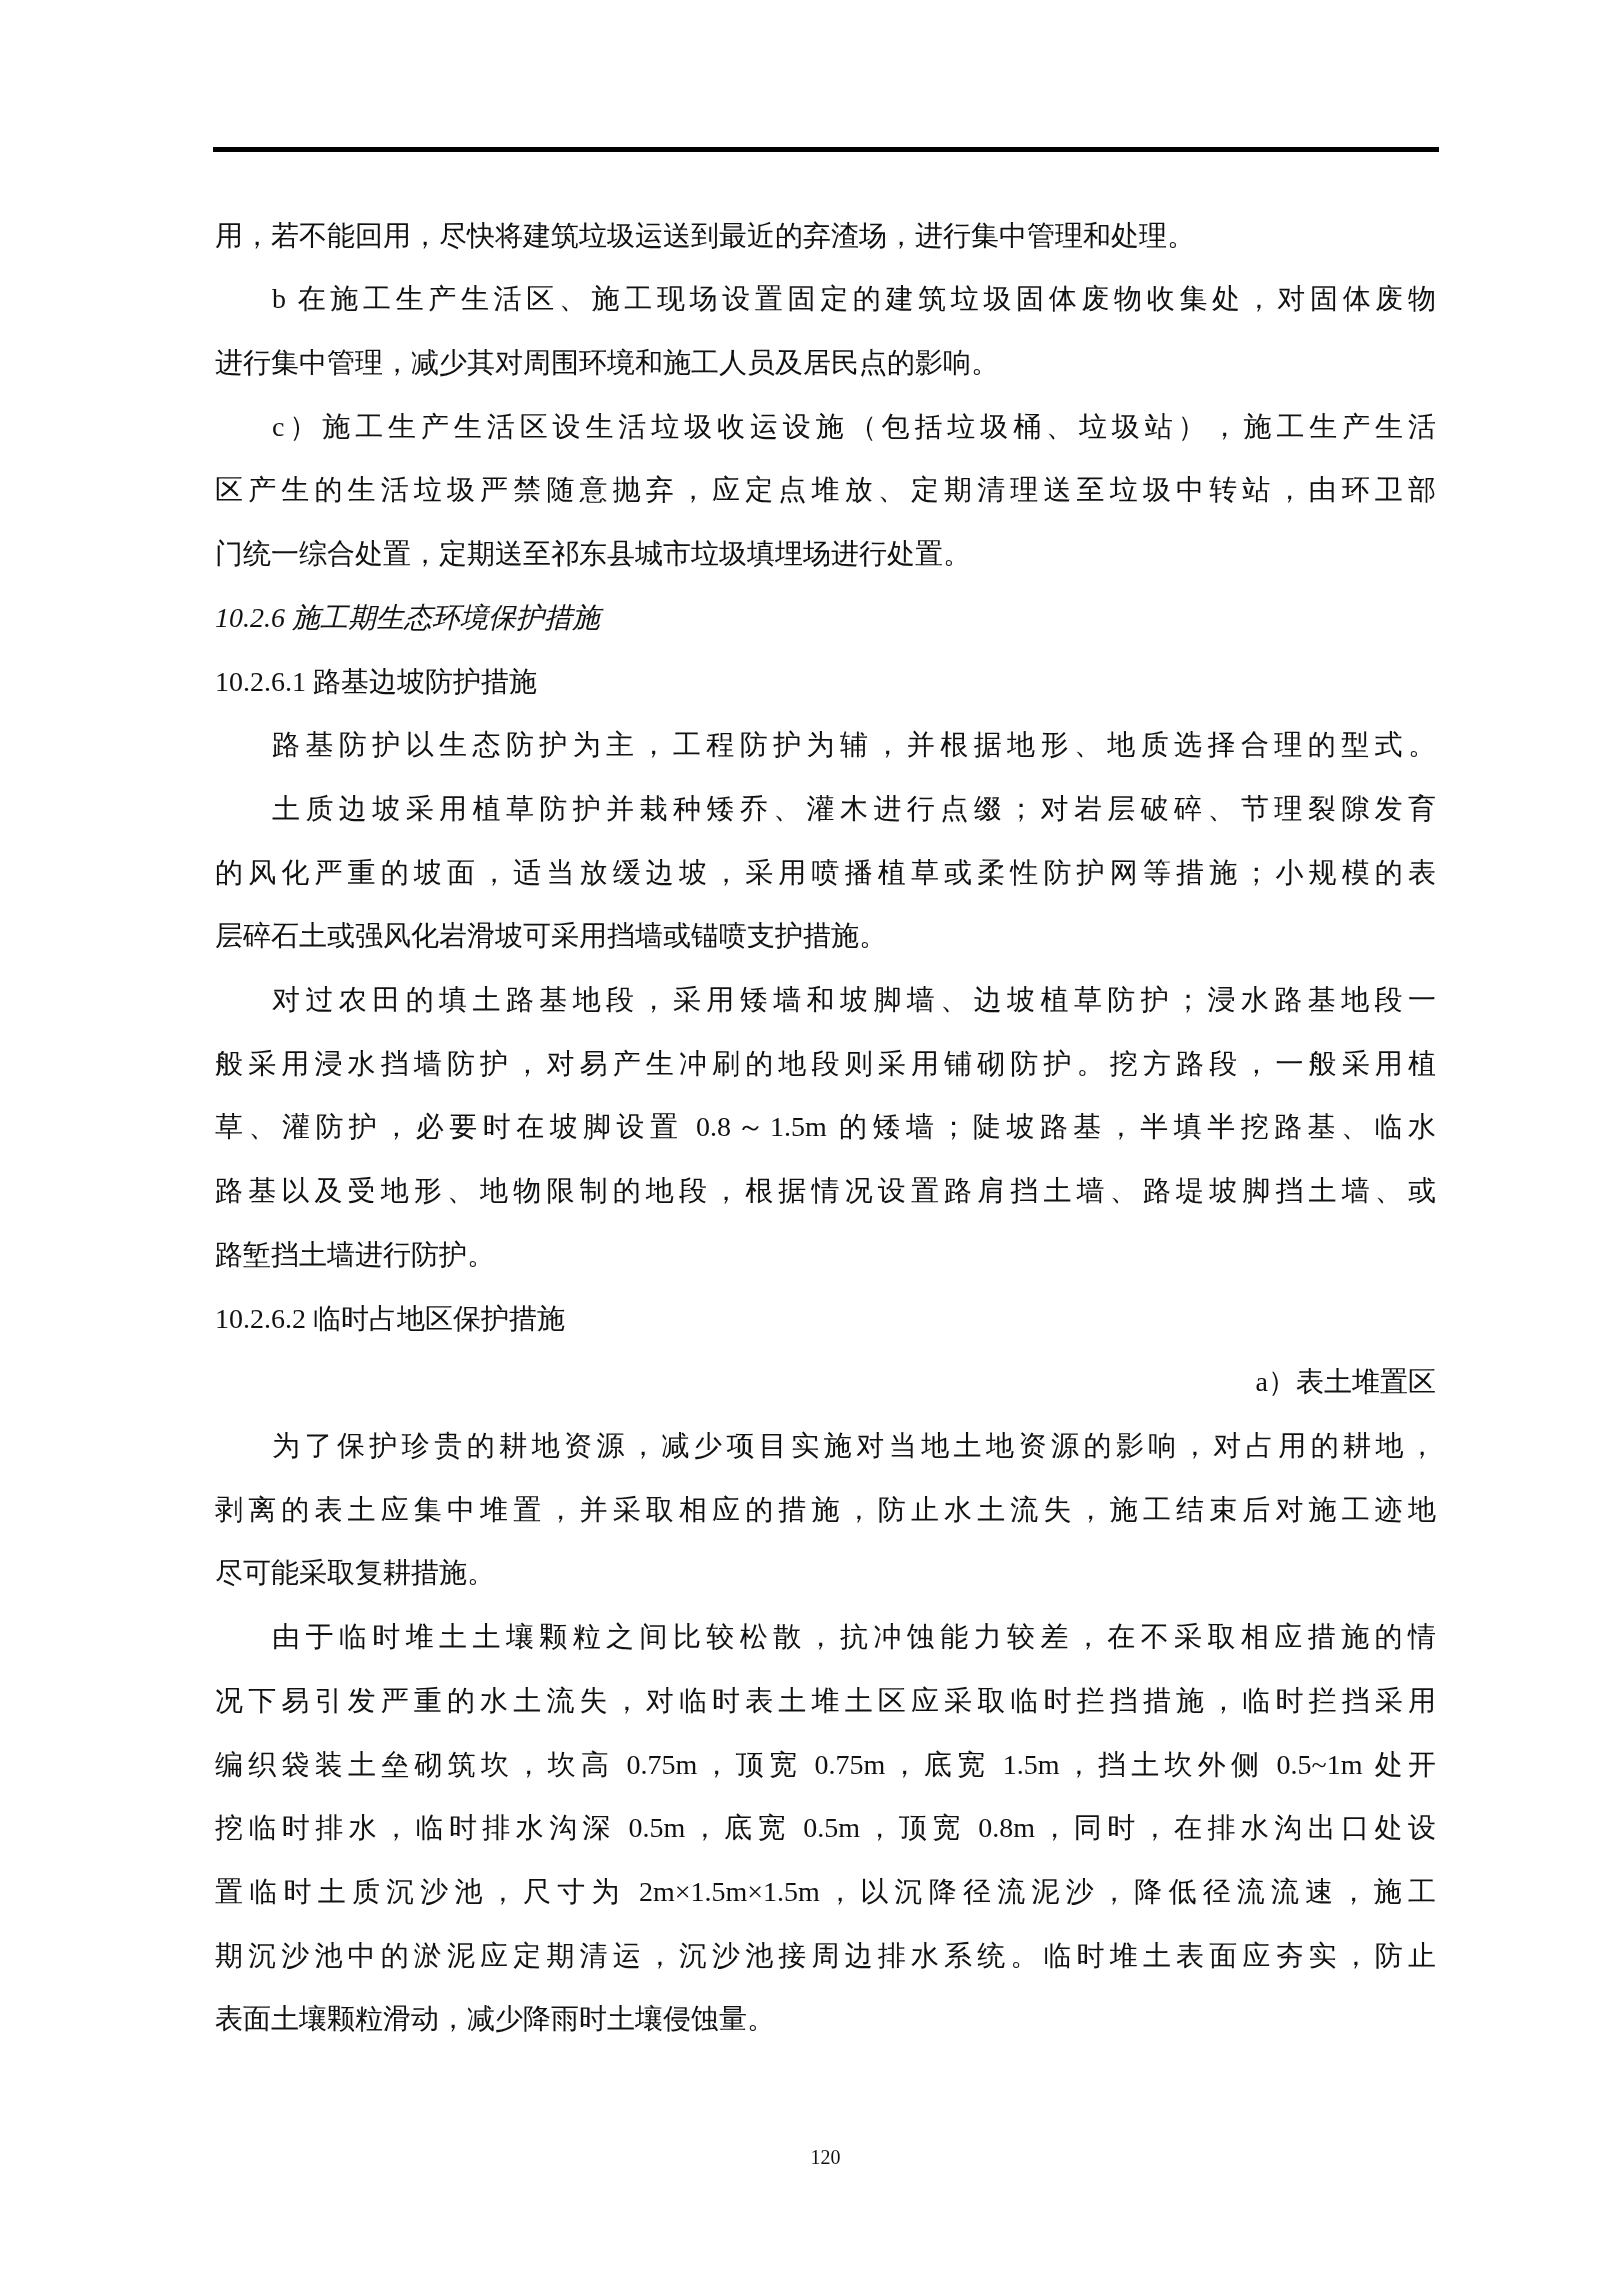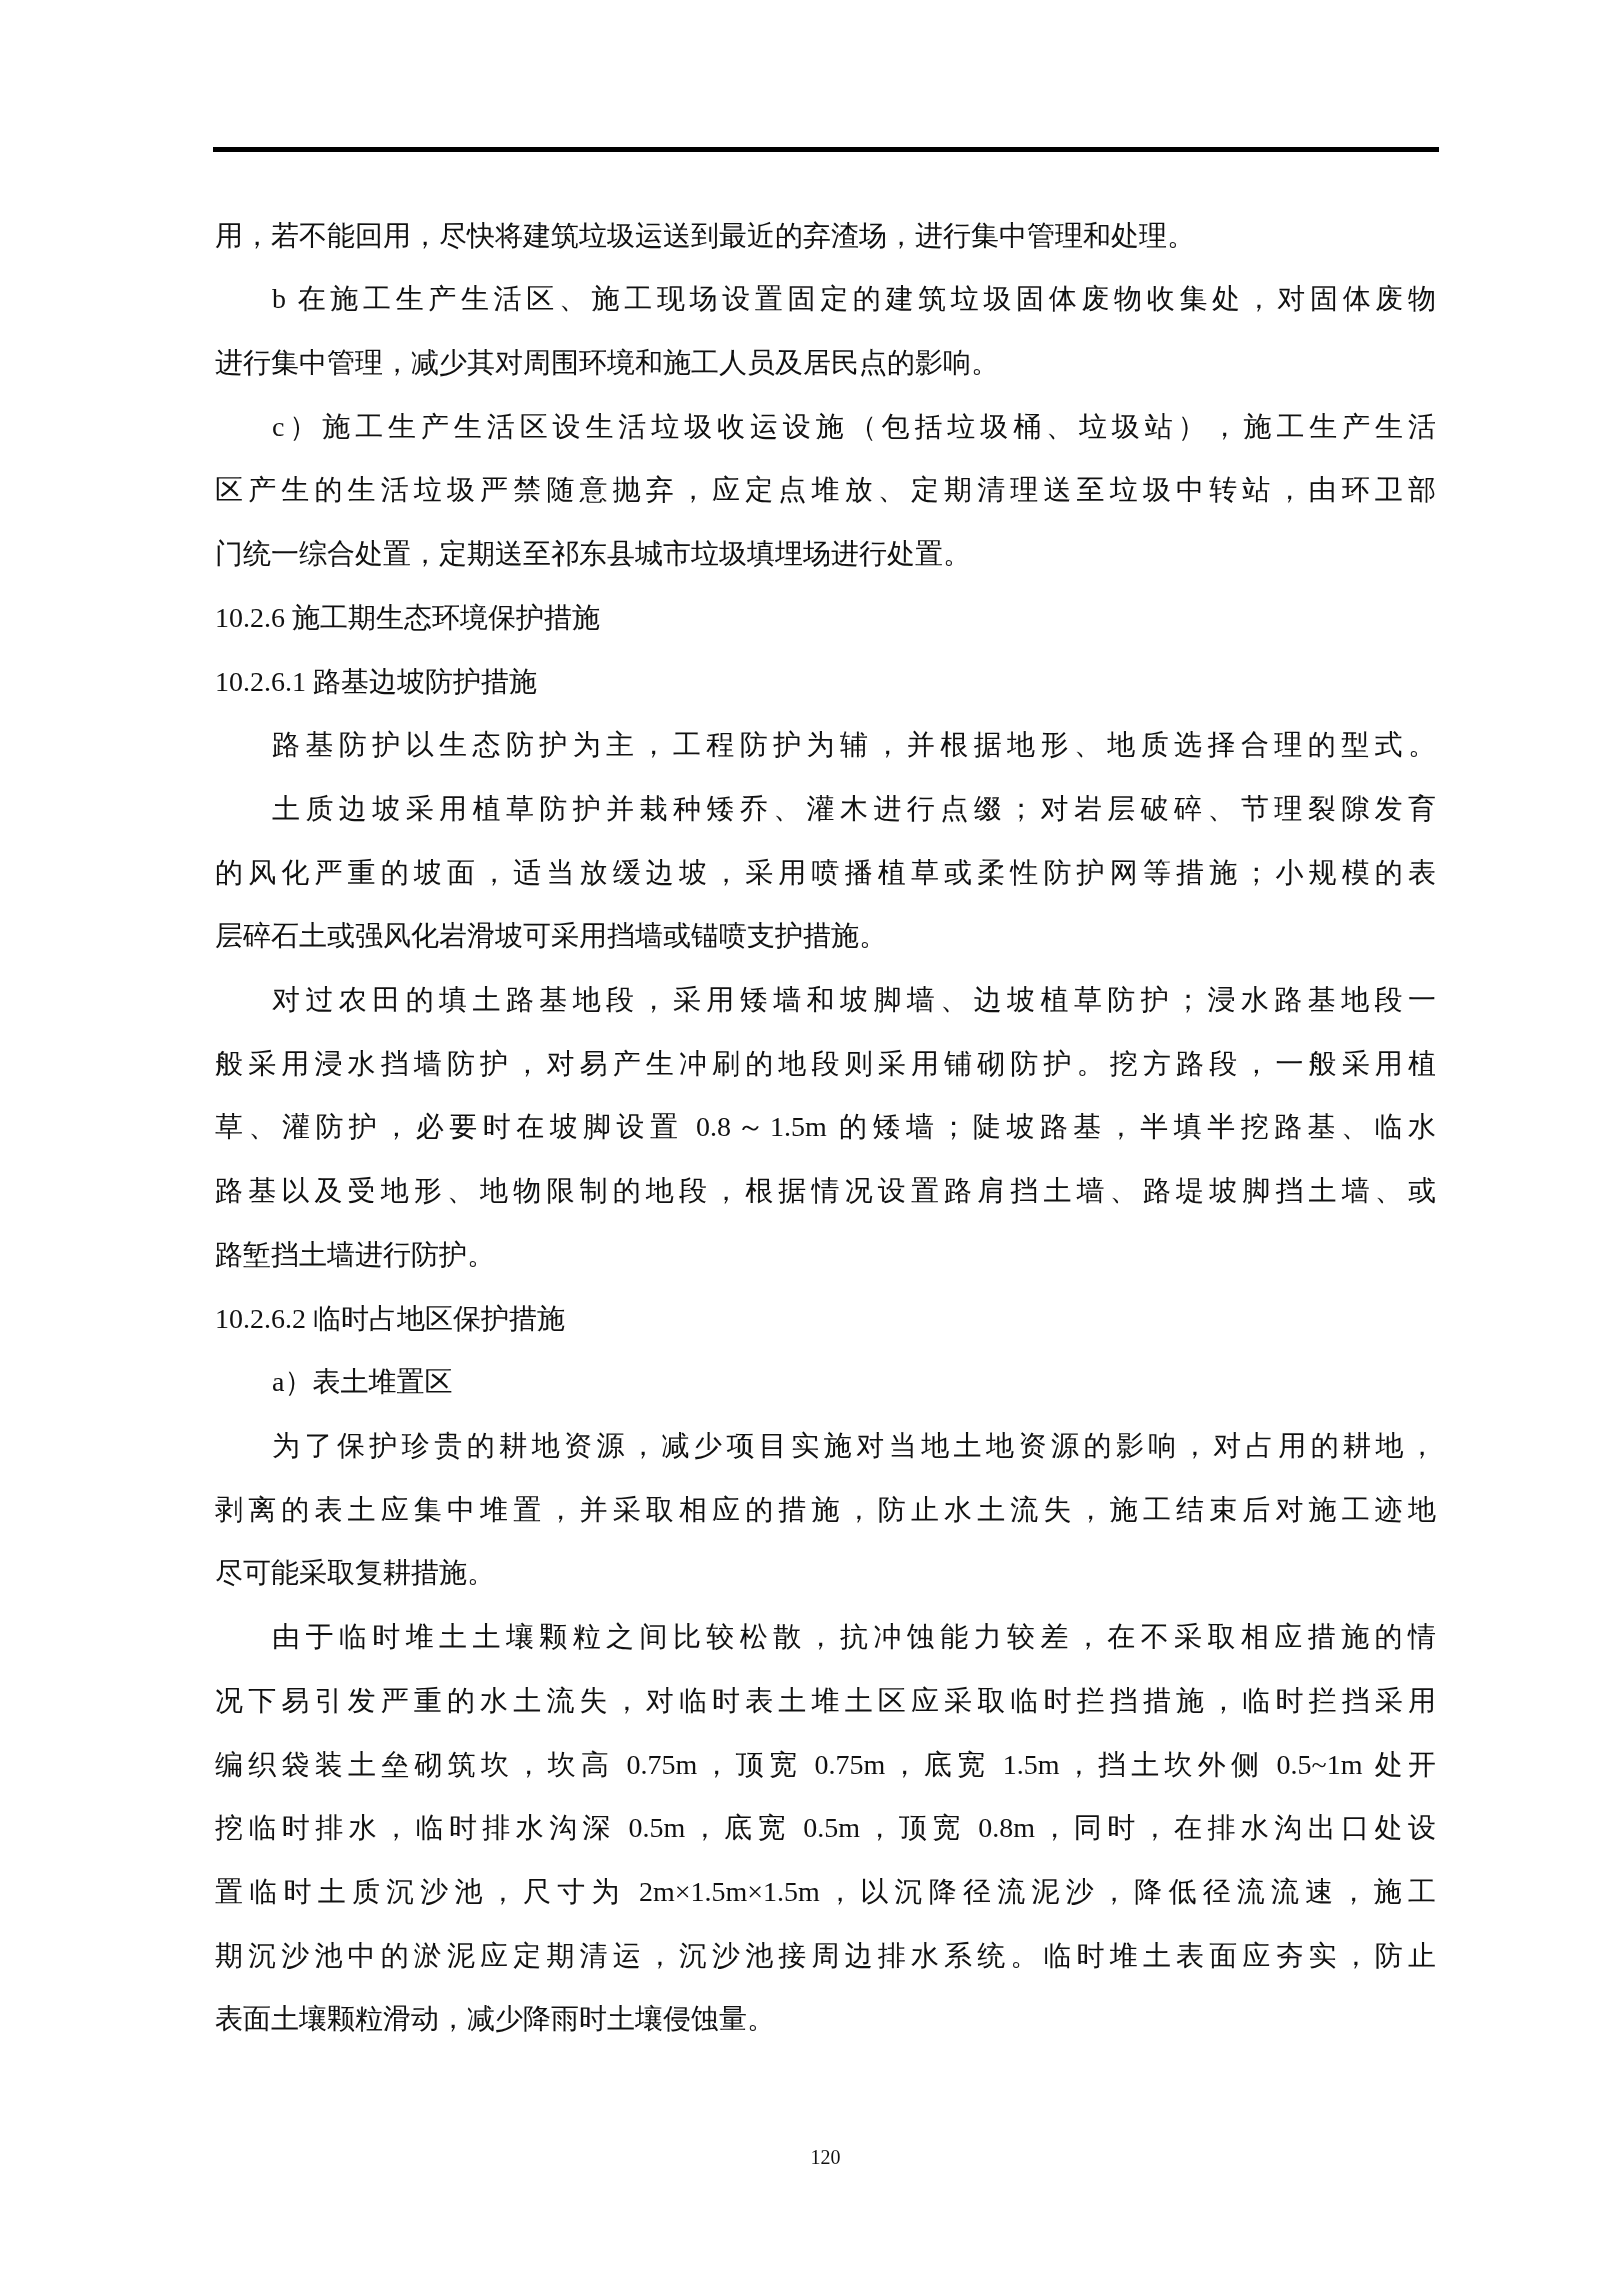--- a/index.html
+++ b/index.html
@@ -43,20 +43,21 @@
     white-space: nowrap;
     text-align: left;
   }
   .text-line.fill {
     white-space: normal;
     text-align: justify;
     text-align-last: justify;
   }
   .text-line.indent {
     text-indent: 57px;
+    text-align: right;
   }
   .page-number {
     position: absolute;
     left: 215px;
     width: 1221px;
     top: 2143px;
     text-align: center;
     font-size: 20px;
     line-height: 29px;
   }
@@ -67,21 +68,21 @@
 <div class="page">
   <div class="header-rule"></div>
 
   <div id="body-lines">
       <div class="text-line" style="top: 220px;">用，若不能回用，尽快将建筑垃圾运送到最近的弃渣场，进行集中管理和处理。</div>
       <div class="text-line fill indent" style="top: 283px;">b 在施工生产生活区、施工现场设置固定的建筑垃圾固体废物收集处，对固体废物</div>
       <div class="text-line" style="top: 347px;">进行集中管理，减少其对周围环境和施工人员及居民点的影响。</div>
       <div class="text-line fill indent" style="top: 411px;">c）施工生产生活区设生活垃圾收运设施（包括垃圾桶、垃圾站），施工生产生活</div>
       <div class="text-line fill" style="top: 474px;">区产生的生活垃圾严禁随意抛弃，应定点堆放、定期清理送至垃圾中转站，由环卫部</div>
       <div class="text-line" style="top: 538px;">门统一综合处置，定期送至祁东县城市垃圾填埋场进行处置。</div>
-      <div class="text-line" style="top: 602px;">10.2.6  施工期生态环境保护措施</div>
+      <div class="text-line" style="top: 602px; font-style: italic;">10.2.6  施工期生态环境保护措施</div>
       <div class="text-line" style="top: 666px;">10.2.6.1 路基边坡防护措施</div>
       <div class="text-line fill indent" style="top: 729px;">路基防护以生态防护为主，工程防护为辅，并根据地形、地质选择合理的型式。</div>
       <div class="text-line fill indent" style="top: 793px;">土质边坡采用植草防护并栽种矮乔、灌木进行点缀；对岩层破碎、节理裂隙发育</div>
       <div class="text-line fill" style="top: 857px;">的风化严重的坡面，适当放缓边坡，采用喷播植草或柔性防护网等措施；小规模的表</div>
       <div class="text-line" style="top: 920px;">层碎石土或强风化岩滑坡可采用挡墙或锚喷支护措施。</div>
       <div class="text-line fill indent" style="top: 984px;">对过农田的填土路基地段，采用矮墙和坡脚墙、边坡植草防护；浸水路基地段一</div>
       <div class="text-line fill" style="top: 1048px;">般采用浸水挡墙防护，对易产生冲刷的地段则采用铺砌防护。挖方路段，一般采用植</div>
       <div class="text-line fill" style="top: 1111px;">草、灌防护，必要时在坡脚设置 0.8～1.5m 的矮墙；陡坡路基，半填半挖路基、临水</div>
       <div class="text-line fill" style="top: 1175px;">路基以及受地形、地物限制的地段，根据情况设置路肩挡土墙、路堤坡脚挡土墙、或</div>
       <div class="text-line" style="top: 1239px;">路堑挡土墙进行防护。</div>

